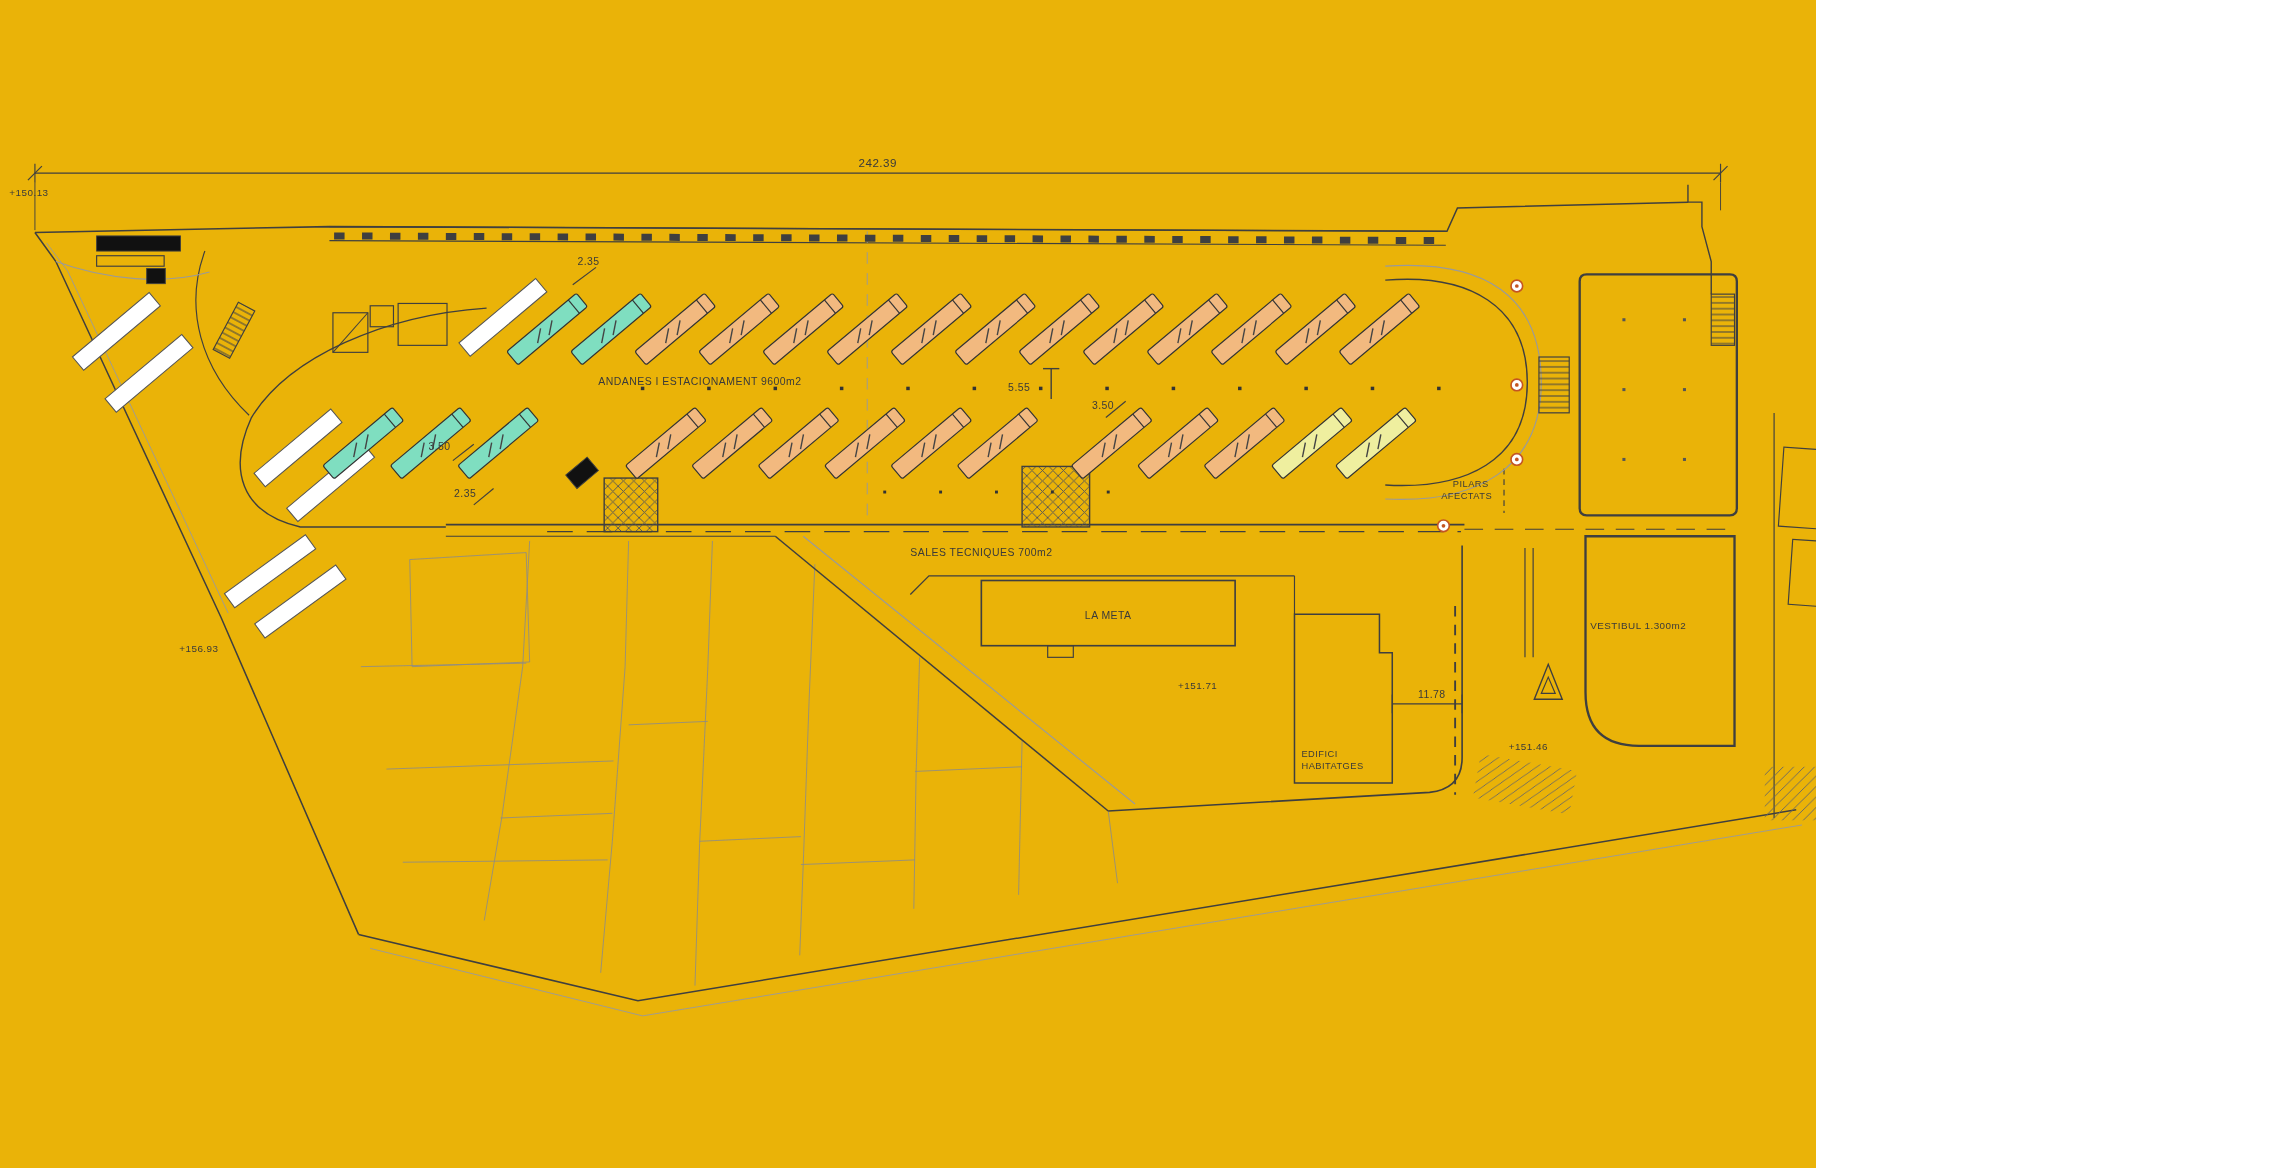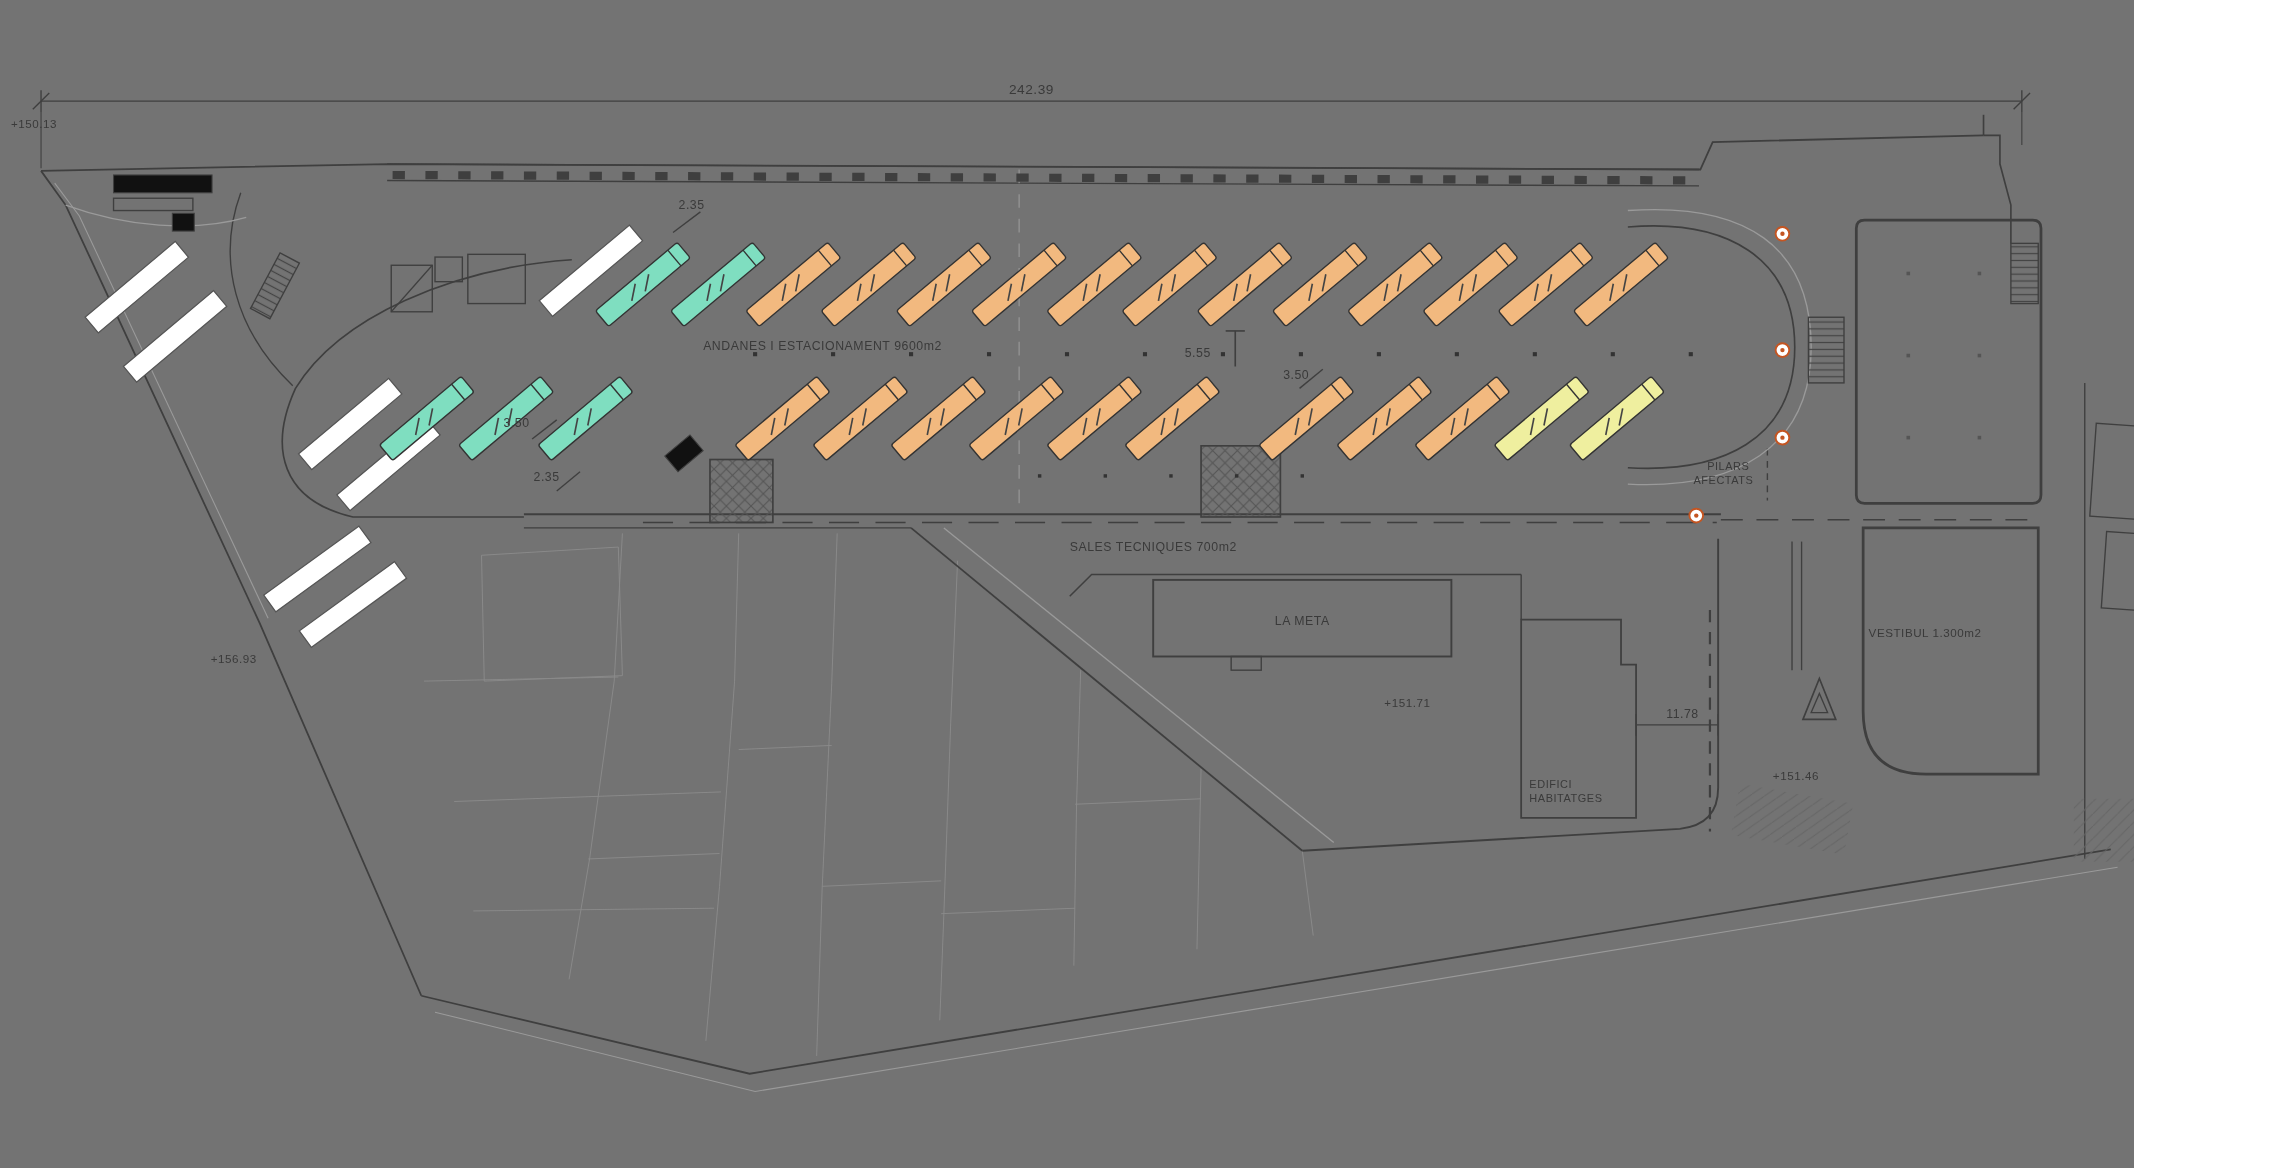--- a/index.html
+++ b/index.html
@@ -1,16 +1,16 @@
 <!DOCTYPE html>
 <html><head>
 <meta charset="utf-8">
 <style>
   html,body{margin:0;padding:0;background:#ffffff;}
-  .canvas{position:relative;width:2134px;height:1168px;background:#737373;overflow:hidden;}
+  .canvas{position:relative;width:1816px;height:1168px;background:#eab308;overflow:hidden;}
   svg{display:block;width:100%;height:100%;}
   text{font-family:"Liberation Sans", sans-serif;fill:#3a3a3a;letter-spacing:.4px;}
 </style>
 </head>
 <body>
 
 <div class="canvas">
   <svg id="plan" viewBox="0 0 1560 798" preserveAspectRatio="xMidYMid meet" xmlns="http://www.w3.org/2000/svg">
     <defs>
       <pattern id="xhatch" width="9" height="9" patternUnits="userSpaceOnUse">

